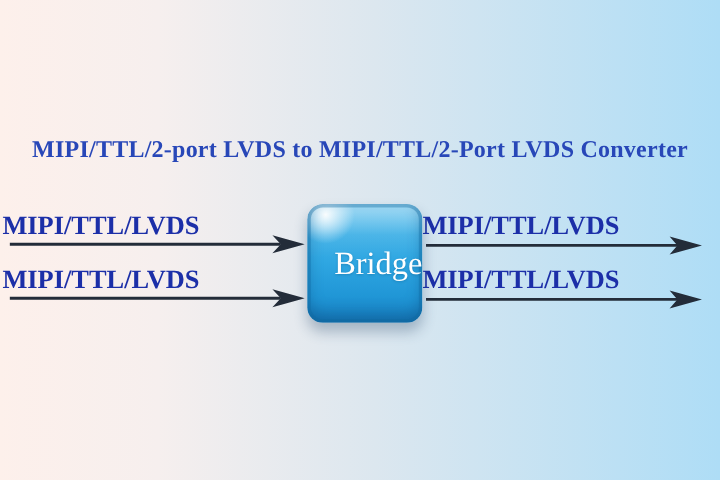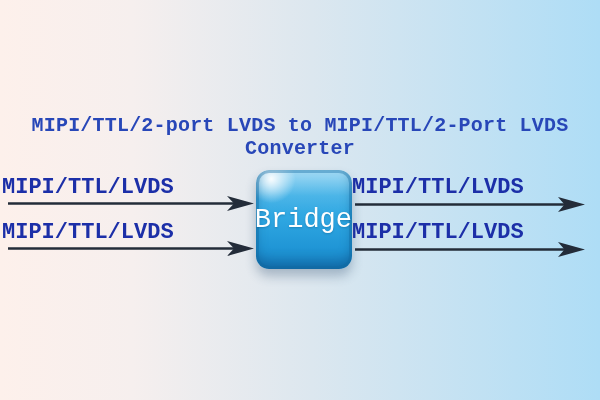--- a/index.html
+++ b/index.html
@@ -1,20 +1,20 @@
 <!DOCTYPE html>
 <html><head>
 <meta charset="utf-8">
 <style>
   html,body{margin:0;padding:0;}
   .canvas{
     position:relative;
     width:600px;height:400px;
     overflow:hidden;
-    font-family:Liberation Mono, monospace;
+    font-family:Liberation Serif, serif;
     background:linear-gradient(90deg,#fdf0eb 0%,#f6efee 22%,#dce7ef 52%,#aeddf6 100%);
   }
   .title{
     position:absolute;
     top:114px;left:0;width:600px;
     text-align:center;
     font-size:20px;font-weight:700;
     letter-spacing:0.2px;
     color:#2847b8;
   }

